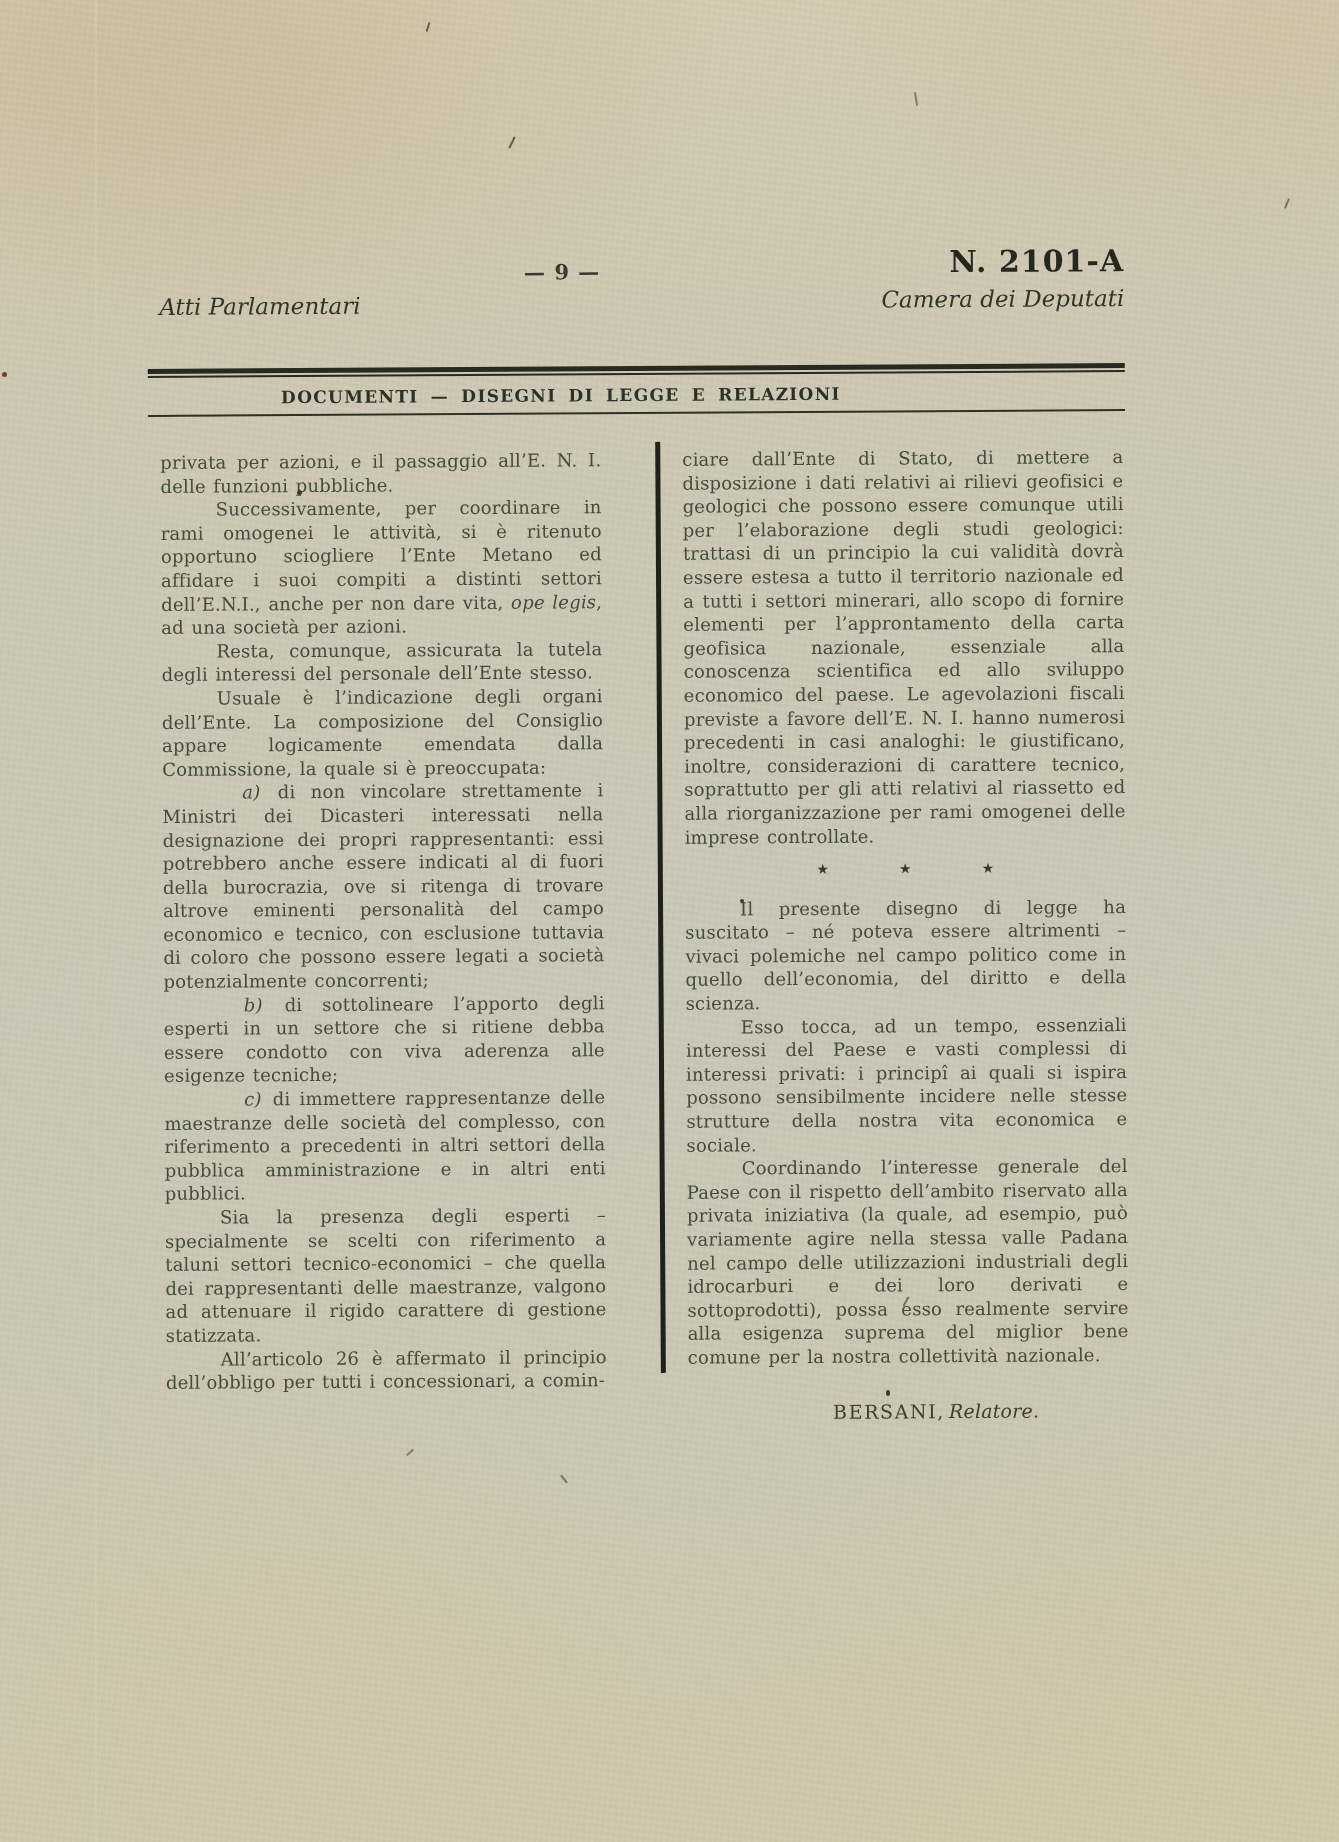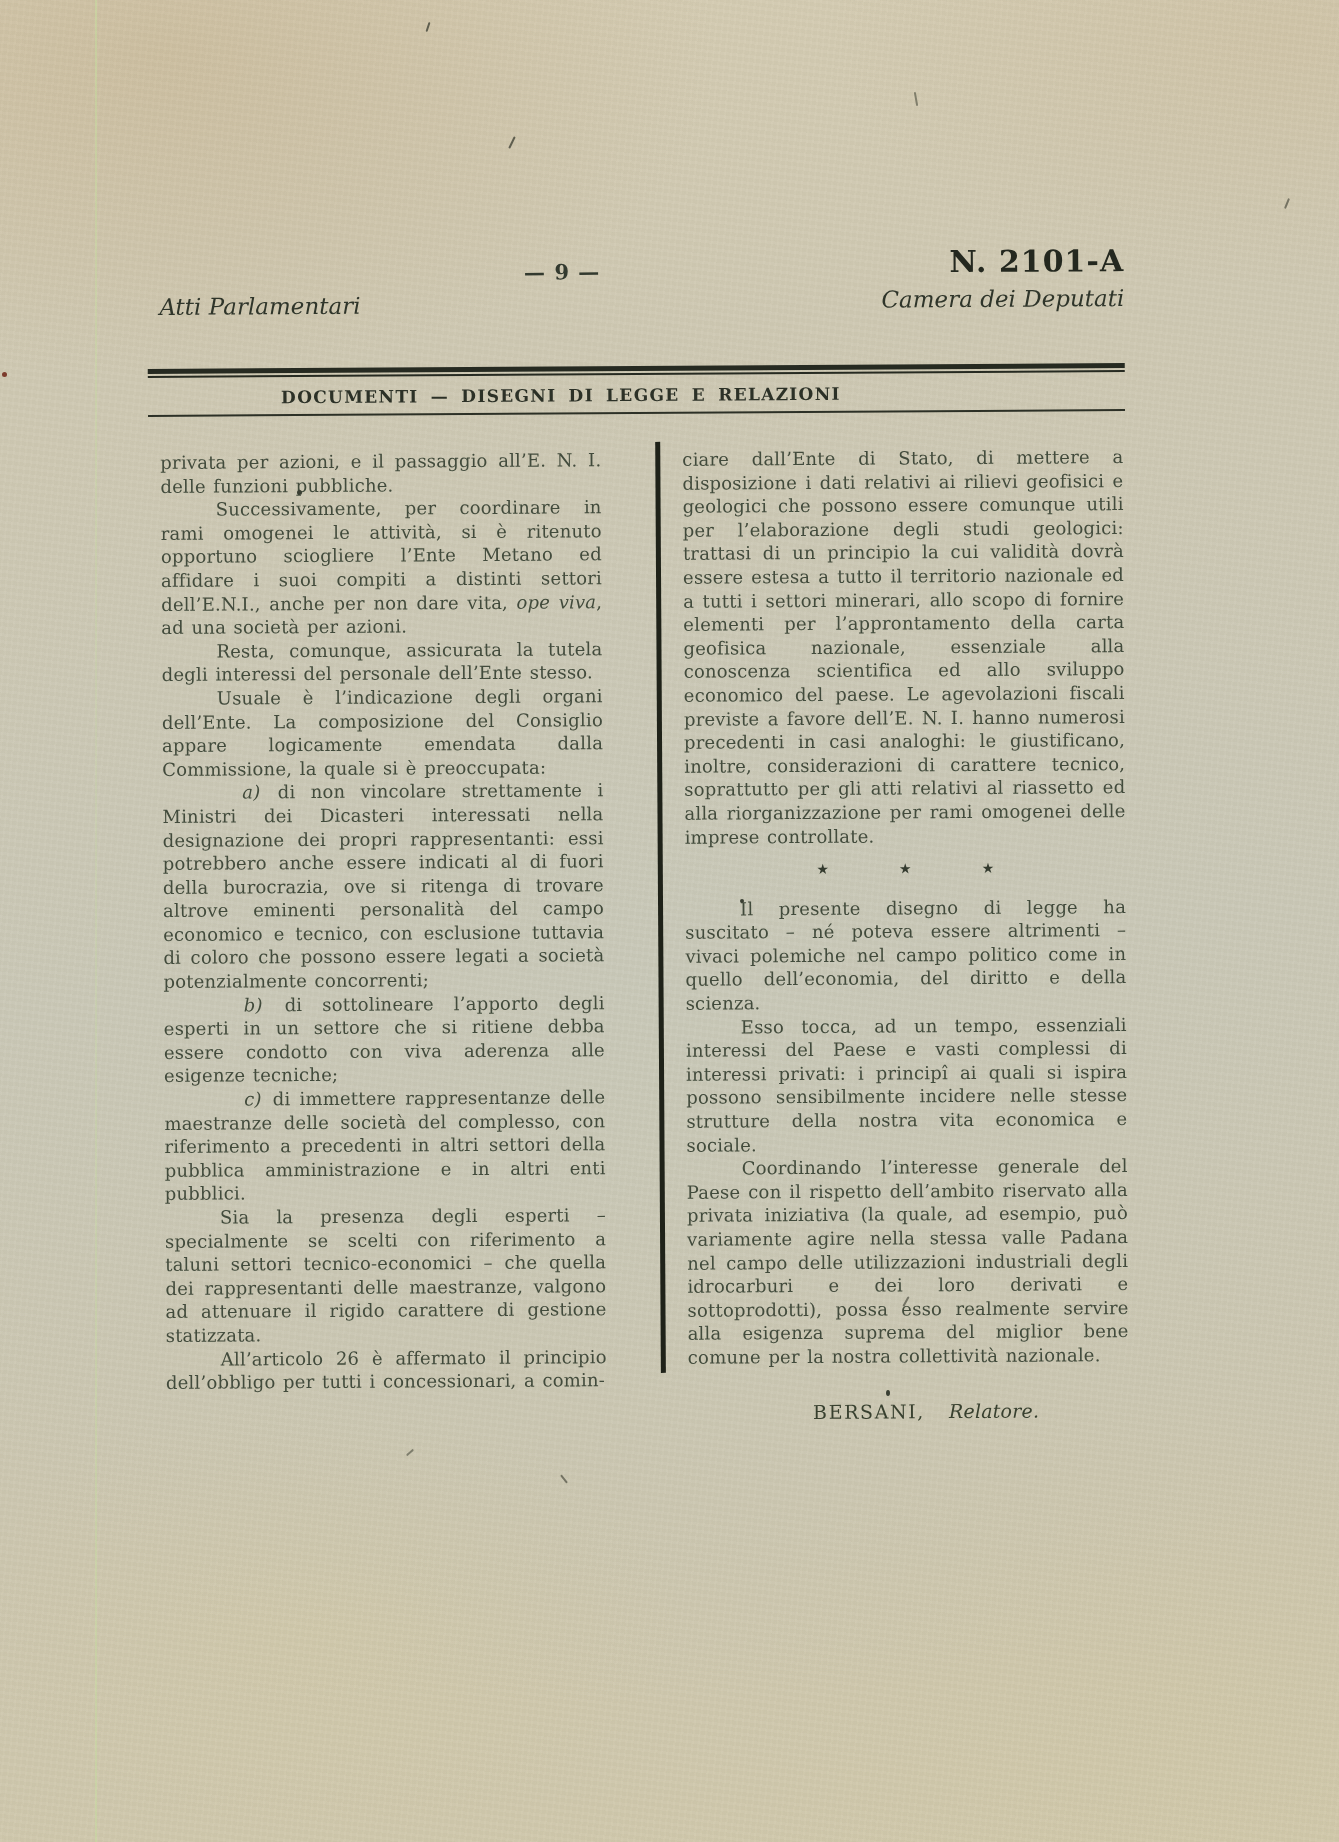--- a/index.html
+++ b/index.html
@@ -45,21 +45,21 @@
   .col.right{left:685px;}
   .col p{margin:0;}
   .col p.ind{text-indent:55px;}
   .col p.list{text-indent:80px;}
   .col p.list i{margin-right:2px;}
 
   .stars{margin:10px 0 15px;text-align:center;font-size:14px;color:#343b2f;
     letter-spacing:32px;padding-left:32px;font-family:"DejaVu Sans","Liberation Sans",sans-serif;}
   .sig{margin-top:32px;text-align:right;padding-right:90px;font-size:19px;color:#38402f;}
   .sig-name{letter-spacing:1.6px;}
-  .sig-role{margin-left:24px;}
+  .sig-role{margin-left:4px;}
 
   .speck{position:absolute;background:#3a3f33;border-radius:50%;}
   .scratch{position:absolute;background:rgba(58,60,48,0.75);border-radius:1px;}
 </style>
 </head>
 <body>
 
 <div class="page">
   <div class="grain"></div>
   <div class="fold"></div>
@@ -74,21 +74,21 @@
     <div class="rule-double">
         <i></i>
       </div>
     <div class="sectitle">DOCUMENTI — DISEGNI DI LEGGE E RELAZIONI</div>
     <div class="rule-thin"></div>
 
     <div class="divider"></div>
 
     <div class="col left">
       <p>privata per azioni, e il passaggio all’E. N. I. delle funzioni pubbliche.</p>
-      <p class="ind"><span>Successivamente, per coordinare in rami omogenei le attività, si è ritenuto opportuno sciogliere l’Ente Metano ed affidare i suoi compiti a distinti settori dell’E.N.I., anche per non dare vita, </span><i>ope viva</i><span>, ad una società per azioni.</span></p>
+      <p class="ind"><span>Successivamente, per coordinare in rami omogenei le attività, si è ritenuto opportuno sciogliere l’Ente Metano ed affidare i suoi compiti a distinti settori dell’E.N.I., anche per non dare vita, </span><i>ope legis</i><span>, ad una società per azioni.</span></p>
       <p class="ind">Resta, comunque, assicurata la tutela degli interessi del personale dell’Ente stesso.</p>
       <p class="ind">Usuale è l’indicazione degli organi dell’Ente. La composizione del Consiglio appare logicamente emendata dalla Commissione, la quale si è preoccupata:</p>
       <p class="list"><i>a)</i><span> di non vincolare strettamente i Ministri dei Dicasteri interessati nella designazione dei propri rappresentanti: essi potrebbero anche essere indicati al di fuori della burocrazia, ove si ritenga di trovare altrove eminenti personalità del campo economico e tecnico, con esclusione tuttavia di coloro che possono essere legati a società potenzialmente concorrenti;</span></p>
       <p class="list"><i>b)</i><span> di sottolineare l’apporto degli esperti in un settore che si ritiene debba essere condotto con viva aderenza alle esigenze tecniche;</span></p>
       <p class="list"><i>c)</i><span> di immettere rappresentanze delle maestranze delle società del complesso, con riferimento a precedenti in altri settori della pubblica amministrazione e in altri enti pubblici.</span></p>
       <p class="ind">Sia la presenza degli esperti – specialmente se scelti con riferimento a taluni settori tecnico-economici – che quella dei rappresentanti delle maestranze, valgono ad attenuare il rigido carattere di gestione statizzata.</p>
       <p class="ind">All’articolo 26 è affermato il principio dell’obbligo per tutti i concessionari, a comin-</p>
     </div>
 
     <div class="col right">

